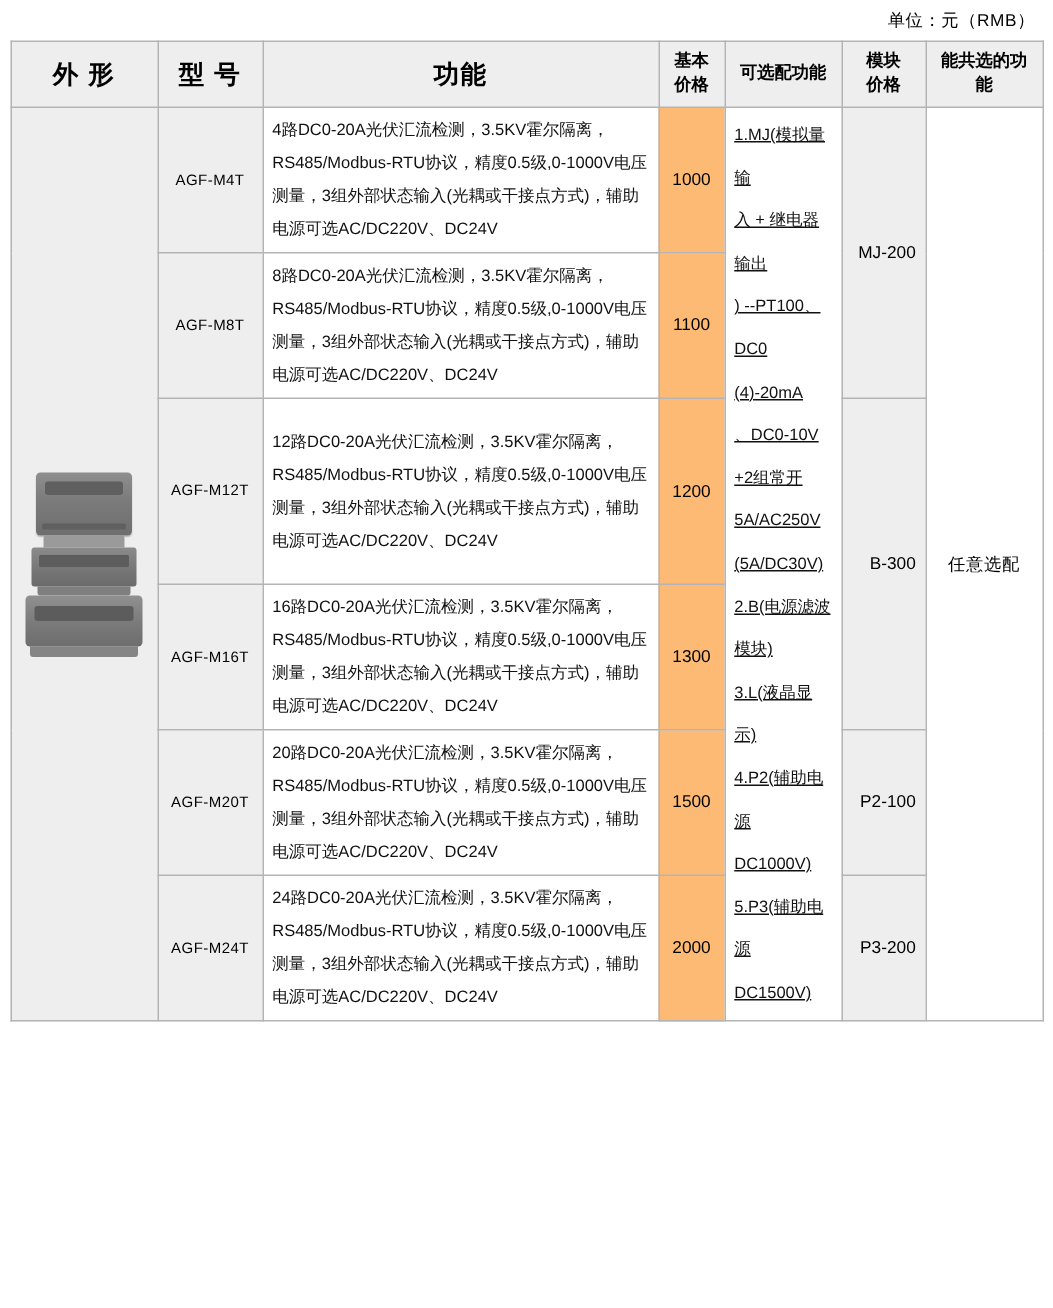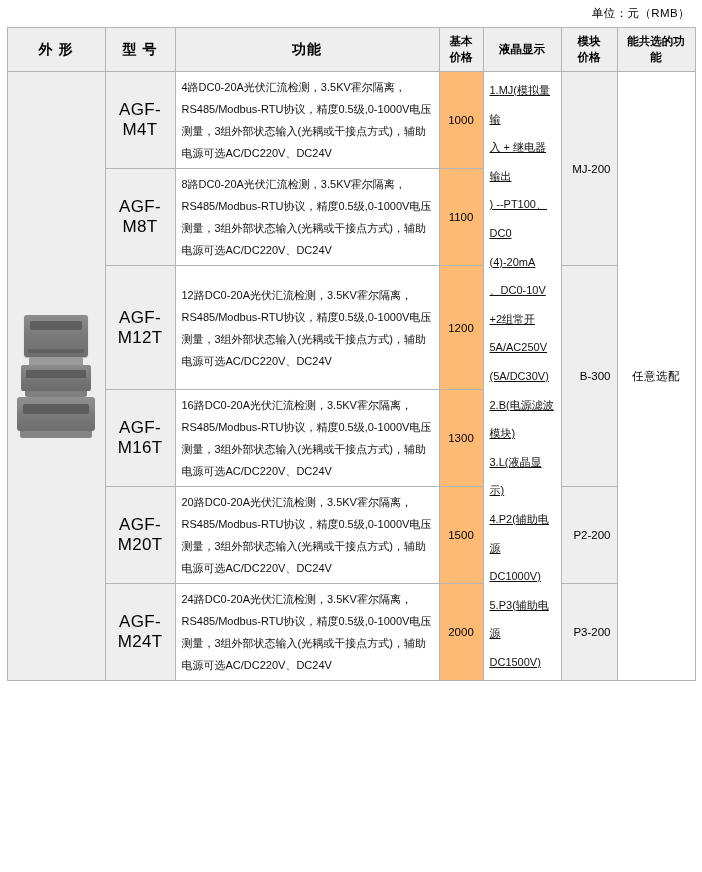--- a/index.html
+++ b/index.html
@@ -37,40 +37,40 @@
   }
   table.spec td, table.spec th {
     border: 1px solid #b4b4b4;
     vertical-align: middle;
     padding: 4px 6px;
     box-sizing: border-box;
   }
   thead th {
     background: #eeeeee;
     font-weight: bold;
-    font-size: 14px;
+    font-size: 17px;
     text-align: center;
     height: 44px;
     letter-spacing: 1px;
     color: #000;
   }
   thead th.small {
     font-size: 11.5px;
     letter-spacing: 0;
     line-height: 1.35;
   }
   td.shape-cell {
     background: #eeeeee;
     text-align: center;
     padding: 0;
   }
   td.model-cell {
     background: #eeeeee;
     text-align: center;
-    font-size: 17px;
+    font-size: 10px;
     letter-spacing: 0.3px;
     color: #000;
     margin-left: 20px;
   }
   td.func-cell {
     font-size: 11px;
     line-height: 2.0;
     padding: 8px 12px 8px 12px;
     text-align: left;
     color: #111;
@@ -212,21 +212,21 @@
     </colgroup>
     <thead>
       <tr>
         <th>外  形</th>
         <th>型 号</th>
         <th>功能</th>
         <th class="small">
           <div>基本</div>
           <div>价格</div>
         </th>
-        <th class="small">液晶显示</th>
+        <th class="small">可选配功能</th>
         <th class="small">
           <div>模块</div>
           <div>价格</div>
         </th>
         <th class="small">能共选的功能</th>
       </tr>
     </thead>
     <tbody>
 
       <tr>
@@ -285,21 +285,21 @@
       <tr>
         <td class="model-cell">AGF-M16T</td>
         <td class="func-cell">16路DC0-20A光伏汇流检测，3.5KV霍尔隔离，RS485/Modbus-RTU协议，精度0.5级,0-1000V电压测量，3组外部状态输入(光耦或干接点方式)，辅助电源可选AC/DC220V、DC24V</td>
         <td class="price-cell">1300</td>
       </tr>
 
       <tr>
         <td class="model-cell">AGF-M20T</td>
         <td class="func-cell">20路DC0-20A光伏汇流检测，3.5KV霍尔隔离，RS485/Modbus-RTU协议，精度0.5级,0-1000V电压测量，3组外部状态输入(光耦或干接点方式)，辅助电源可选AC/DC220V、DC24V</td>
         <td class="price-cell">1500</td>
-        <td class="modprice-cell">P2-200</td>
+        <td class="modprice-cell">P2-100</td>
       </tr>
 
       <tr>
         <td class="model-cell">AGF-M24T</td>
         <td class="func-cell">24路DC0-20A光伏汇流检测，3.5KV霍尔隔离，RS485/Modbus-RTU协议，精度0.5级,0-1000V电压测量，3组外部状态输入(光耦或干接点方式)，辅助电源可选AC/DC220V、DC24V</td>
         <td class="price-cell">2000</td>
         <td class="modprice-cell">P3-200</td>
       </tr>
 
     </tbody>

